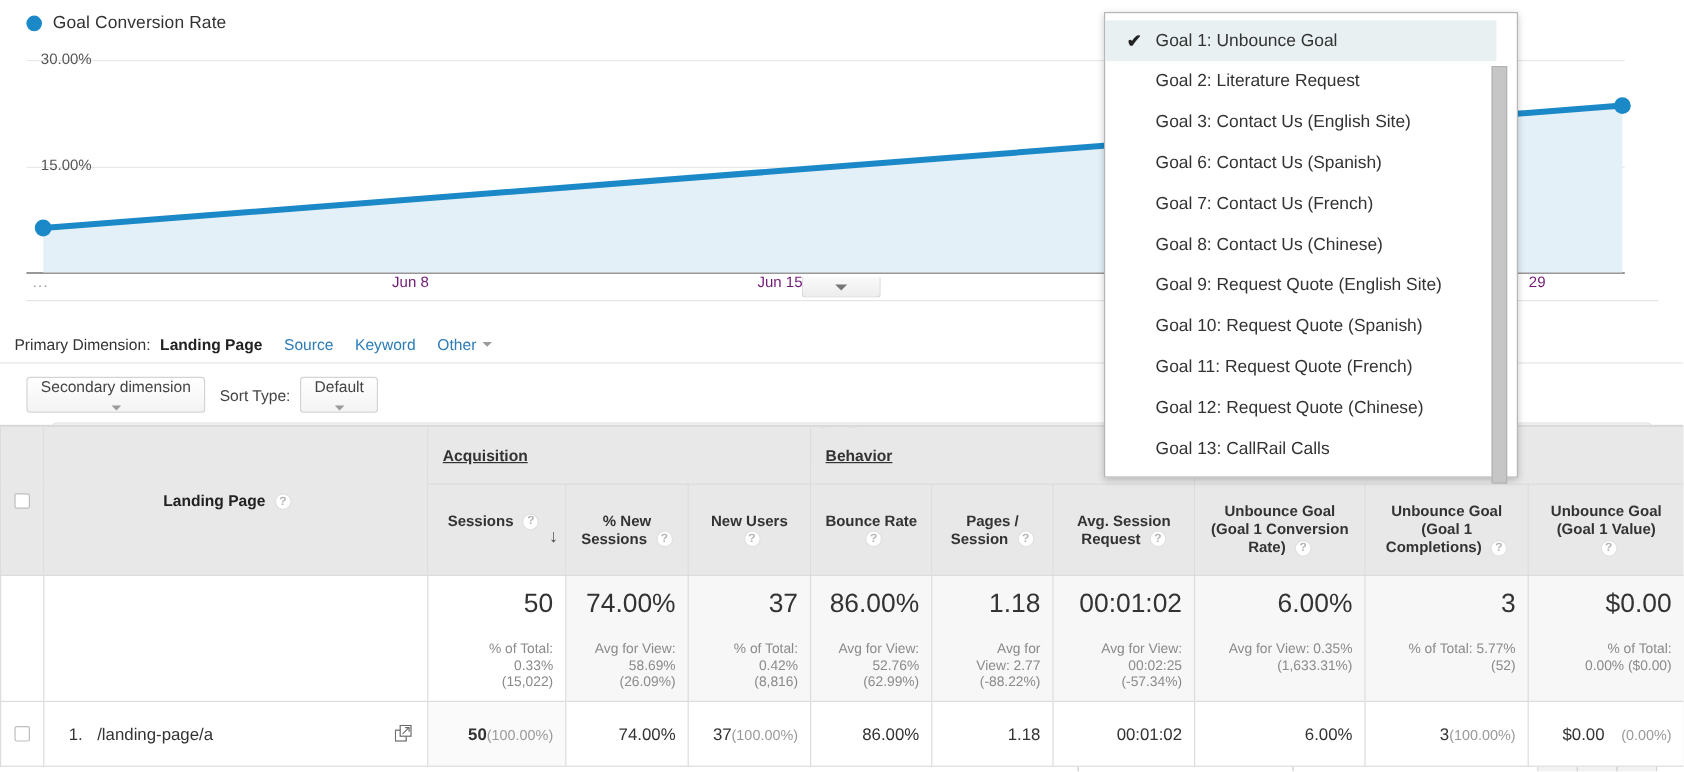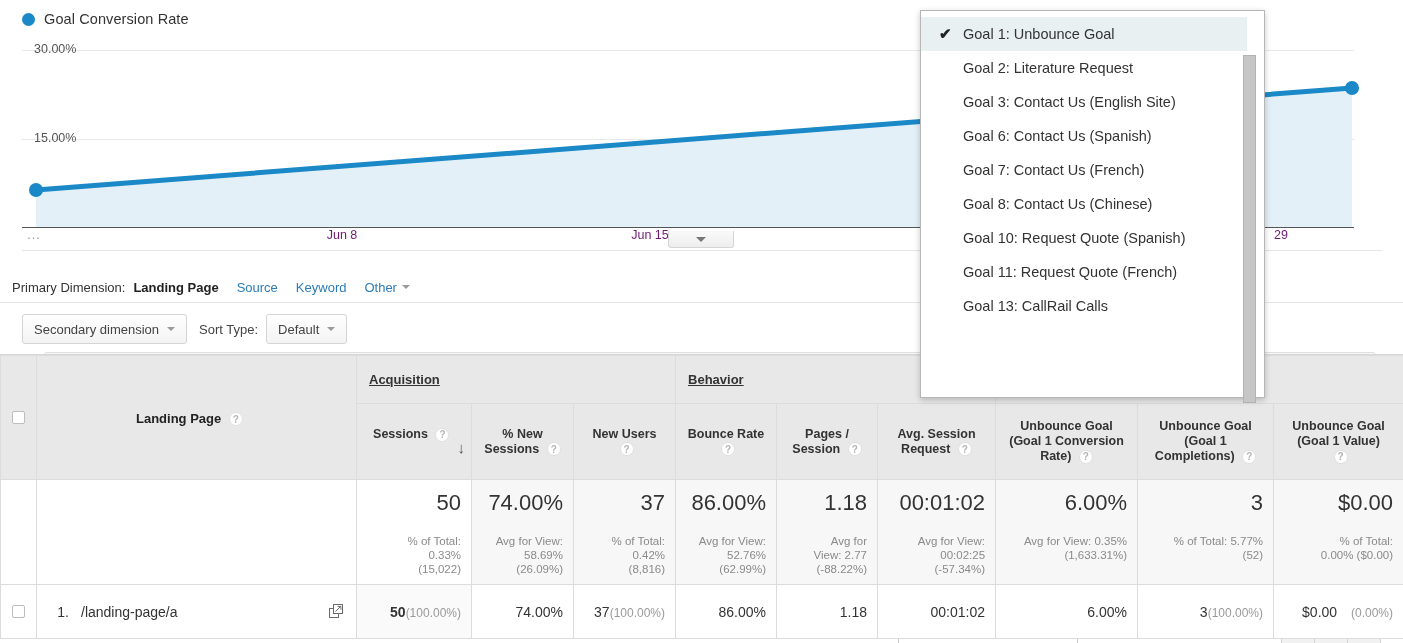--- a/index.html
+++ b/index.html
@@ -44,21 +44,21 @@
   .dimbar a { font-size:13px; color:#2b7cb8; text-decoration:none; margin-right:18px; cursor:pointer; }
   .dimbar .other { display:inline-flex; align-items:center; gap:5px; }
   .caret-sm { width:0;height:0;border-left:4px solid transparent;border-right:4px solid transparent;border-top:4px solid #9a9a9a; }
 
   
   .toolbar { position:absolute; left:0; top:302px; width:1403px; height:52px; background:#fff; border-top:1px solid #e6e6e6; }
   .tb-inner { position:absolute; left:22px; top:11px; display:flex; align-items:center; gap:0; }
   .btn {
     height:30px; border:1px solid #d4d4d4; background:linear-gradient(#fff,#f3f3f3);
     border-radius:3px; font-size:13px; color:#444; display:inline-flex; align-items:center;
-    padding:0 11px; gap:8px; cursor:pointer;
+    padding:0 11px; gap:8px; cursor:pointer;flex-direction:column;
   }
   .btn.disabled { color:#bdbdbd; background:#f7f7f7; border-color:#e0e0e0; cursor:default; }
   .btn.plot { margin-right:10px; }
   .btn.secdim { margin-right:12px; }
   .sorttype-lbl { font-size:13px; color:#444; margin-right:8px; }
 
   .search-box {
     position:absolute; left:898px; top:313px; width:180px; height:30px;
     border:1px solid #c9c9c9; background:#fff; border-radius:2px;
   }
@@ -451,24 +451,30 @@
         <div class="dd-item">
           <span>Goal 6: Contact Us (Spanish)</span>
         </div>
         <div class="dd-item">
           <span>Goal 7: Contact Us (French)</span>
         </div>
         <div class="dd-item">
           <span>Goal 8: Contact Us (Chinese)</span>
         </div>
         <div class="dd-item">
+          <span>Goal 9: Request Quote (English Site)</span>
+        </div>
+        <div class="dd-item">
           <span>Goal 10: Request Quote (Spanish)</span>
         </div>
         <div class="dd-item">
           <span>Goal 11: Request Quote (French)</span>
+        </div>
+        <div class="dd-item">
+          <span>Goal 12: Request Quote (Chinese)</span>
         </div>
         <div class="dd-item">
           <span>Goal 13: CallRail Calls</span>
         </div>
       </div>
   <div class="dd-scroll-track">
     <div class="dd-scroll-thumb"></div>
   </div>
 </div>
 

